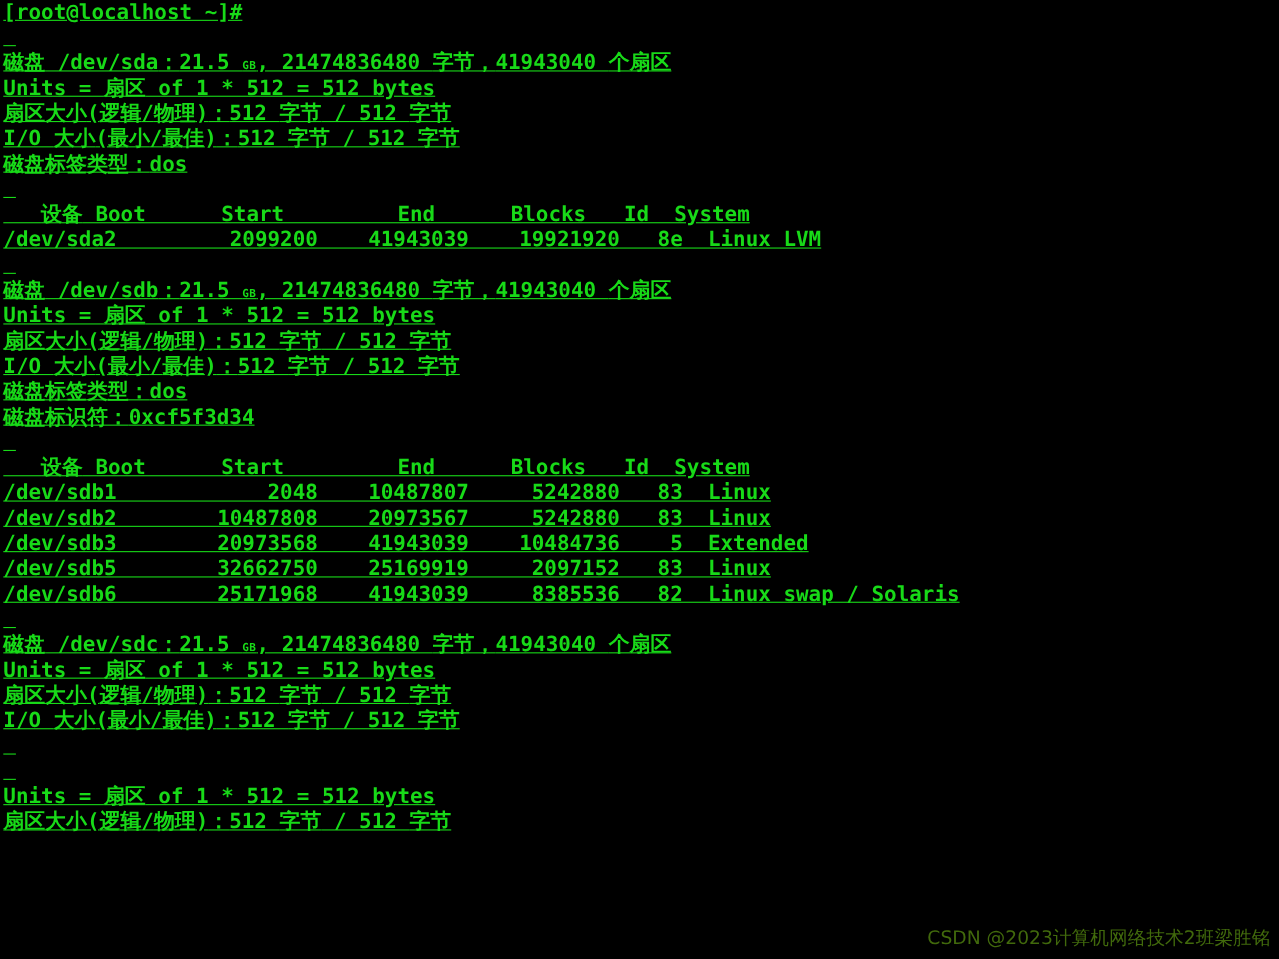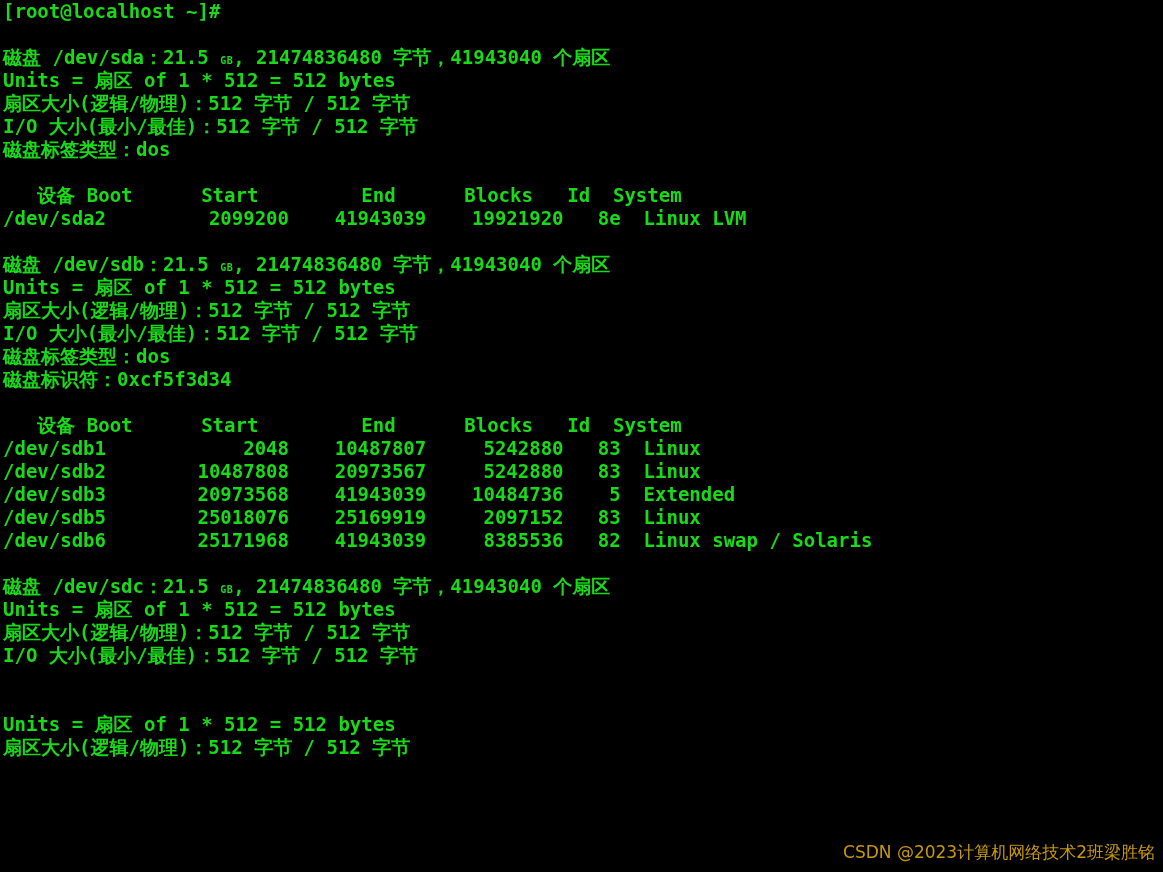--- a/index.html
+++ b/index.html
@@ -21,20 +21,21 @@
     color: #18da18;
     padding: 0;
     box-sizing: border-box;
     overflow: hidden;
   }
   #screen {
     position: absolute;
     left: 3px;
     top: 0px;
     width: 1160px;
+    text-decoration: underline;
   }
   .line {
     display: block;
     height: 23px;
     line-height: 23px;
     font-size: 19px;
     font-family: "DejaVu Sans Mono", "Liberation Mono", monospace;
     letter-spacing: 0px;
     white-space: pre;
     color: #18da18;
@@ -51,21 +52,21 @@
   .smallcaps {
     font-size: 10px;
     letter-spacing: 0.5px;
   }
   #watermark {
     position: absolute;
     right: 8px;
     bottom: 8px;
     font-family: "DejaVu Sans", "Liberation Sans", sans-serif;
     font-size: 17px;
-    color: #eab308;
+    color: #4d7c0f;
     opacity: 0.85;
     white-space: nowrap;
     letter-spacing: 0px;
     margin-left: 17px;
   }
 </style>
 </head>
 <body>
 
 <div id="terminal">
@@ -85,21 +86,21 @@
       <div class="line"><span>Units = </span><span class="cjk">扇区</span><span> of 1 * 512 = 512 bytes</span></div>
       <div class="line"><span class="cjk">扇区大小</span><span>(</span><span class="cjk">逻辑</span><span>/</span><span class="cjk">物理</span><span>)</span><span class="cjk">：</span><span>512 </span><span class="cjk">字节</span><span> / 512 </span><span class="cjk">字节</span></div>
       <div class="line"><span>I/O </span><span class="cjk">大小</span><span>(</span><span class="cjk">最小</span><span>/</span><span class="cjk">最佳</span><span>)</span><span class="cjk">：</span><span>512 </span><span class="cjk">字节</span><span> / 512 </span><span class="cjk">字节</span></div>
       <div class="line"><span class="cjk">磁盘标签类型：</span><span>dos</span></div>
       <div class="line"><span class="cjk">磁盘标识符：</span><span>0xcf5f3d34</span></div>
       <div class="line blank">&nbsp;</div>
       <div class="line"><span>   </span><span class="cjk">设备</span><span> Boot      Start         End      Blocks   Id  System</span></div>
       <div class="line"><span>/dev/sdb1            2048    10487807     5242880   83  Linux</span></div>
       <div class="line"><span>/dev/sdb2        10487808    20973567     5242880   83  Linux</span></div>
       <div class="line"><span>/dev/sdb3        20973568    41943039    10484736    5  Extended</span></div>
-      <div class="line"><span>/dev/sdb5        25018076    25169919     2097152   83  Linux</span></div>
+      <div class="line"><span>/dev/sdb5        32662750    25169919     2097152   83  Linux</span></div>
       <div class="line"><span>/dev/sdb6        25171968    41943039     8385536   82  Linux swap / Solaris</span></div>
       <div class="line blank">&nbsp;</div>
       <div class="line"><span class="cjk">磁盘</span><span> /dev/sdc</span><span class="cjk">：</span><span>21.5 <span class="smallcaps">GB</span>, 21474836480 </span><span class="cjk">字节，</span><span>41943040 </span><span class="cjk">个扇区</span></div>
       <div class="line"><span>Units = </span><span class="cjk">扇区</span><span> of 1 * 512 = 512 bytes</span></div>
       <div class="line"><span class="cjk">扇区大小</span><span>(</span><span class="cjk">逻辑</span><span>/</span><span class="cjk">物理</span><span>)</span><span class="cjk">：</span><span>512 </span><span class="cjk">字节</span><span> / 512 </span><span class="cjk">字节</span></div>
       <div class="line"><span>I/O </span><span class="cjk">大小</span><span>(</span><span class="cjk">最小</span><span>/</span><span class="cjk">最佳</span><span>)</span><span class="cjk">：</span><span>512 </span><span class="cjk">字节</span><span> / 512 </span><span class="cjk">字节</span></div>
       <div class="line blank">&nbsp;</div>
       <div class="line blank">&nbsp;</div>
       <div class="line"><span>Units = </span><span class="cjk">扇区</span><span> of 1 * 512 = 512 bytes</span></div>
       <div class="line"><span class="cjk">扇区大小</span><span>(</span><span class="cjk">逻辑</span><span>/</span><span class="cjk">物理</span><span>)</span><span class="cjk">：</span><span>512 </span><span class="cjk">字节</span><span> / 512 </span><span class="cjk">字节</span></div>

